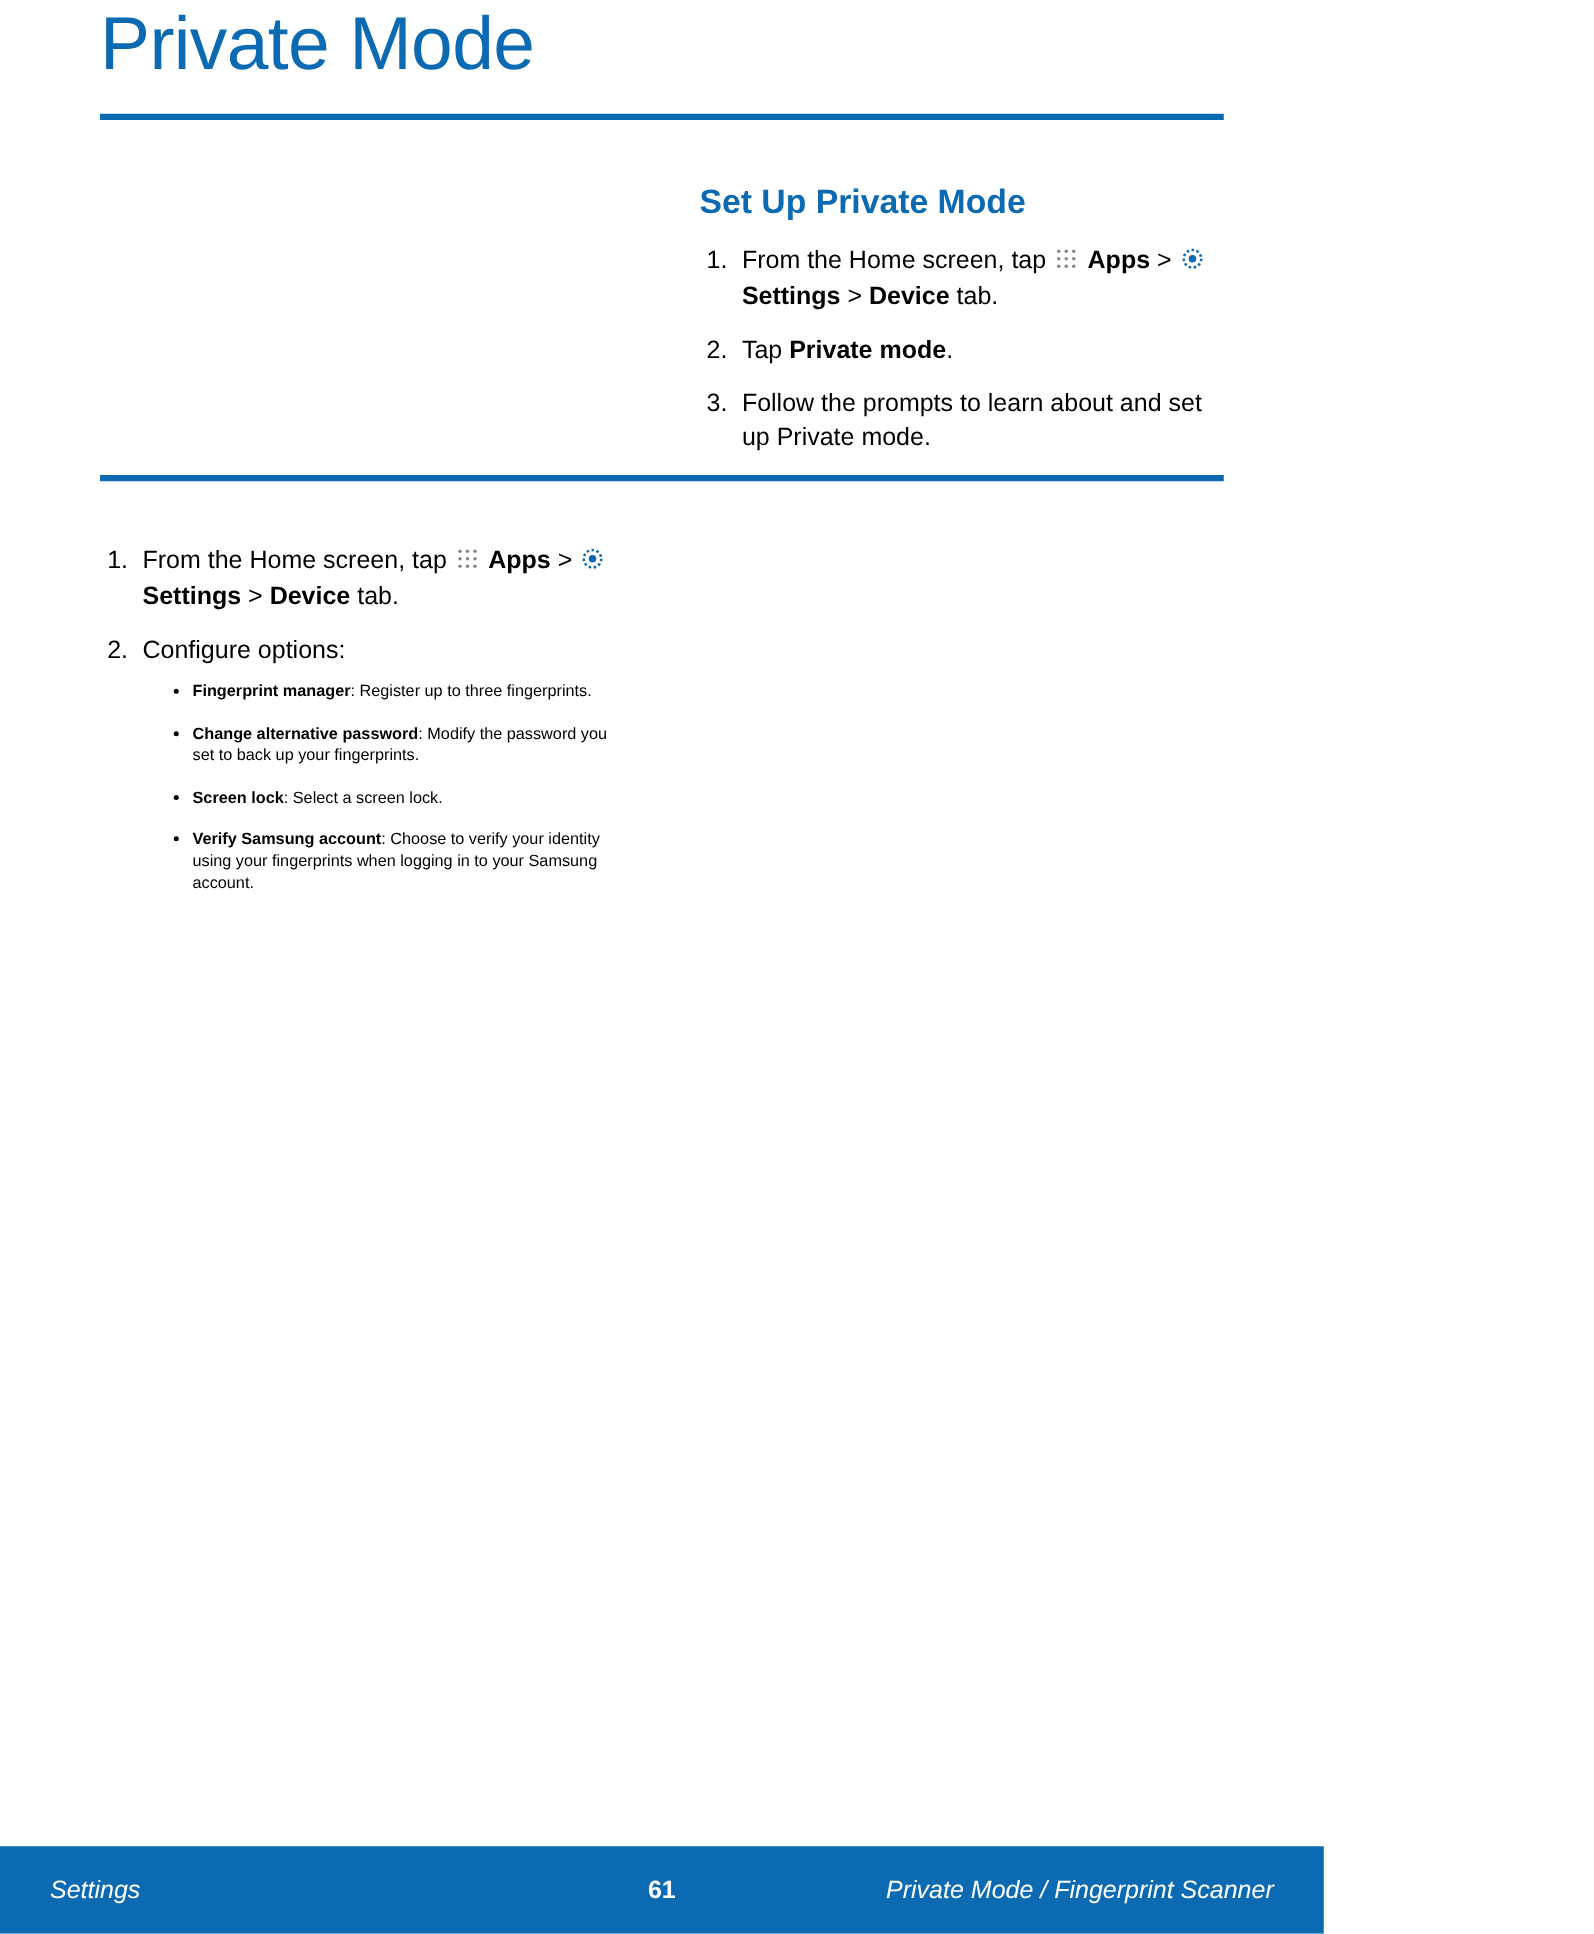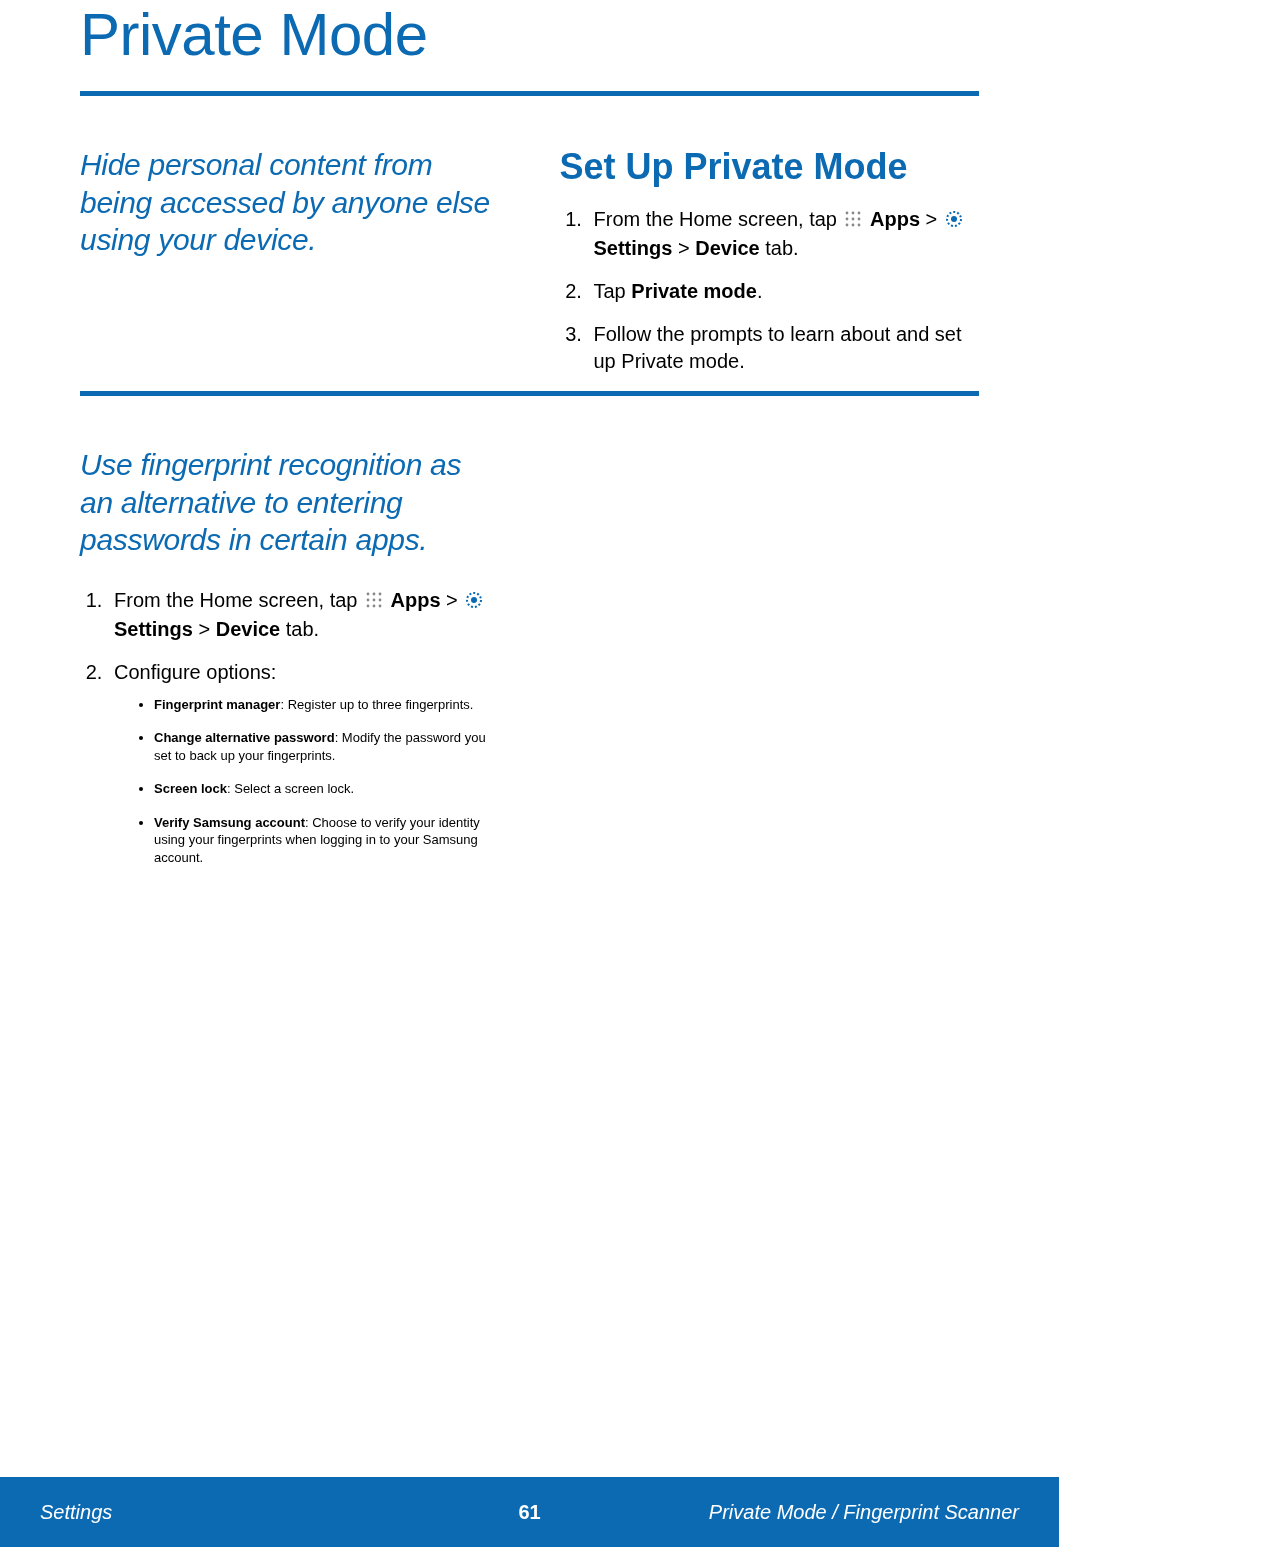--- a/index.html
+++ b/index.html
@@ -49,21 +49,21 @@
     color: #0b6ab2;
     font-size: 20px;
     line-height: 1.35;
   }
   .note-label {
     font-weight: 700;
     font-style: normal;
   }
   .h2 {
     color: #0b6ab2;
-    font-size: 36px;
+    font-size: 27px;
     font-weight: 700;
     margin-bottom: 18px;
   }
   ol.steps {
     list-style: decimal;
     padding-left: 28px;
     font-size: 20px;
     line-height: 1.35;
   }
   ol.steps > li {
@@ -110,21 +110,20 @@
 </head>
 <body>
 
 <div class="page">
 
   <h1 class="h1">Private Mode</h1>
   <hr class="rule">
 
   <div class="cols">
     <div class="col">
-      <p class="lead">Hide personal content from being accessed by anyone else using your device.</p>
     </div>
 
     <div class="col">
       <h2 class="h2">Set Up Private Mode</h2>
       <ol class="steps">
         <li>
           <span>From the Home screen, tap </span><span class="icon"><svg width="18" height="18" viewBox="0 0 18 18">
                 <g fill="#888">
                   <circle cx="3" cy="3" r="1.4"></circle>
                   <circle cx="9" cy="3" r="1.4"></circle>
@@ -150,21 +149,20 @@
           <span>Follow the prompts to learn about and set up Private mode.</span>
         </li>
       </ol>
     </div>
   </div>
 
   <hr class="rule">
 
   <div class="cols">
     <div class="col">
-      <p class="lead">Use fingerprint recognition as an alternative to entering passwords in certain apps.</p>
 
       <ol class="steps">
         <li>
           <span>From the Home screen, tap </span><span class="icon"><svg width="18" height="18" viewBox="0 0 18 18">
                 <g fill="#888">
                   <circle cx="3" cy="3" r="1.4"></circle>
                   <circle cx="9" cy="3" r="1.4"></circle>
                   <circle cx="15" cy="3" r="1.4"></circle>
                   <circle cx="3" cy="9" r="1.4"></circle>
                   <circle cx="9" cy="9" r="1.4"></circle>

